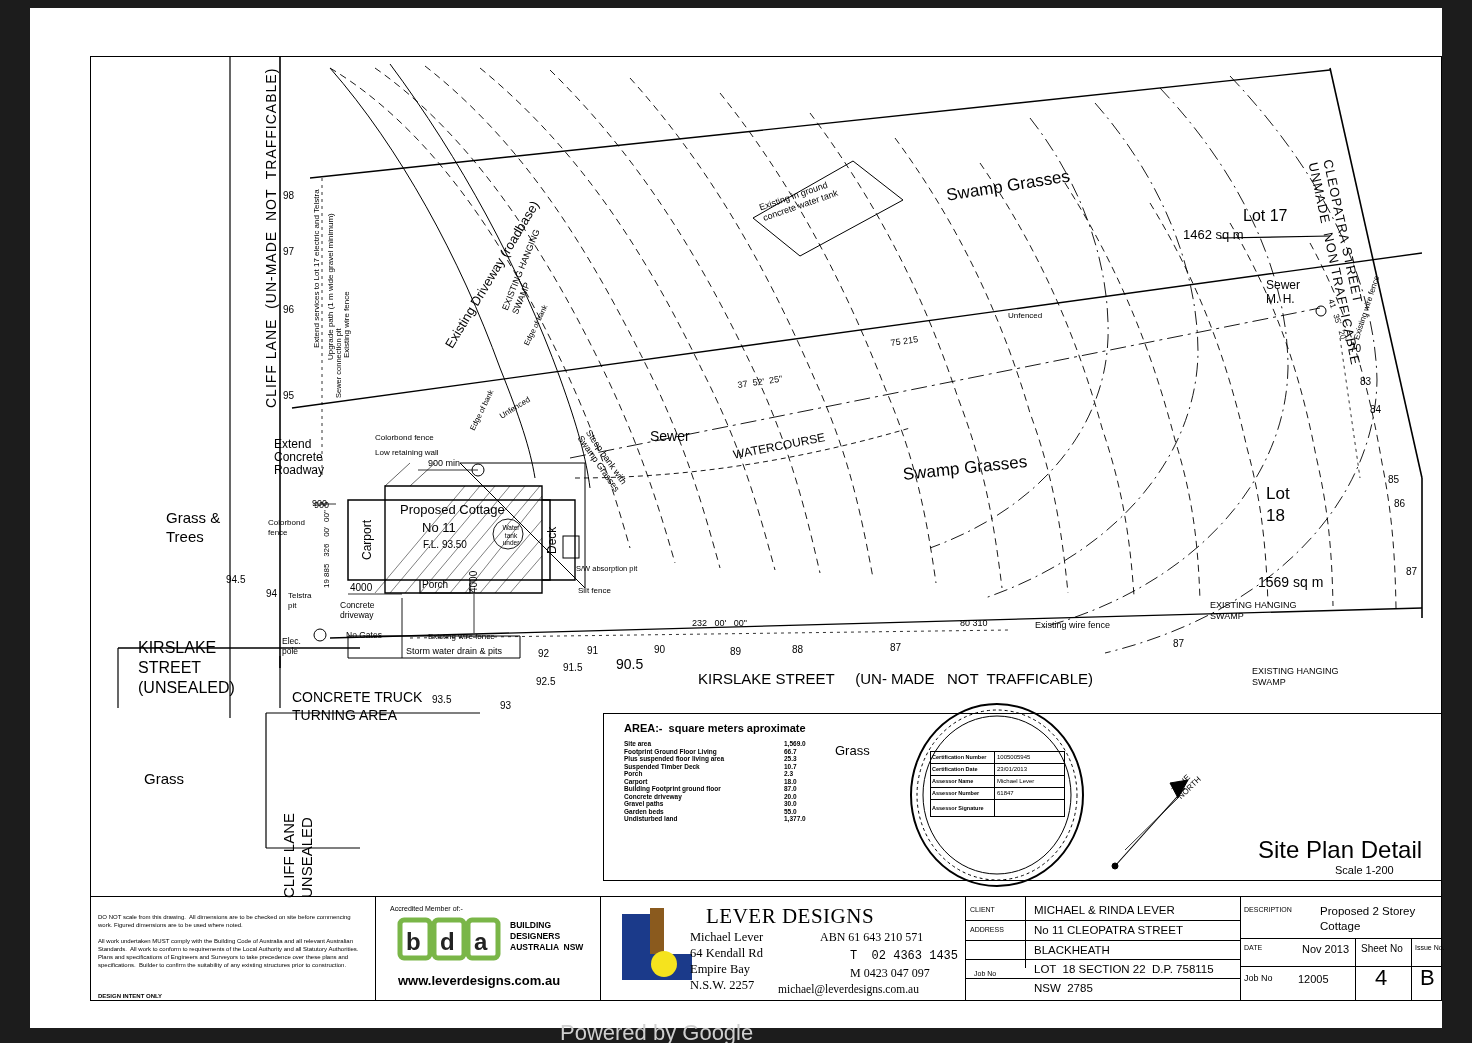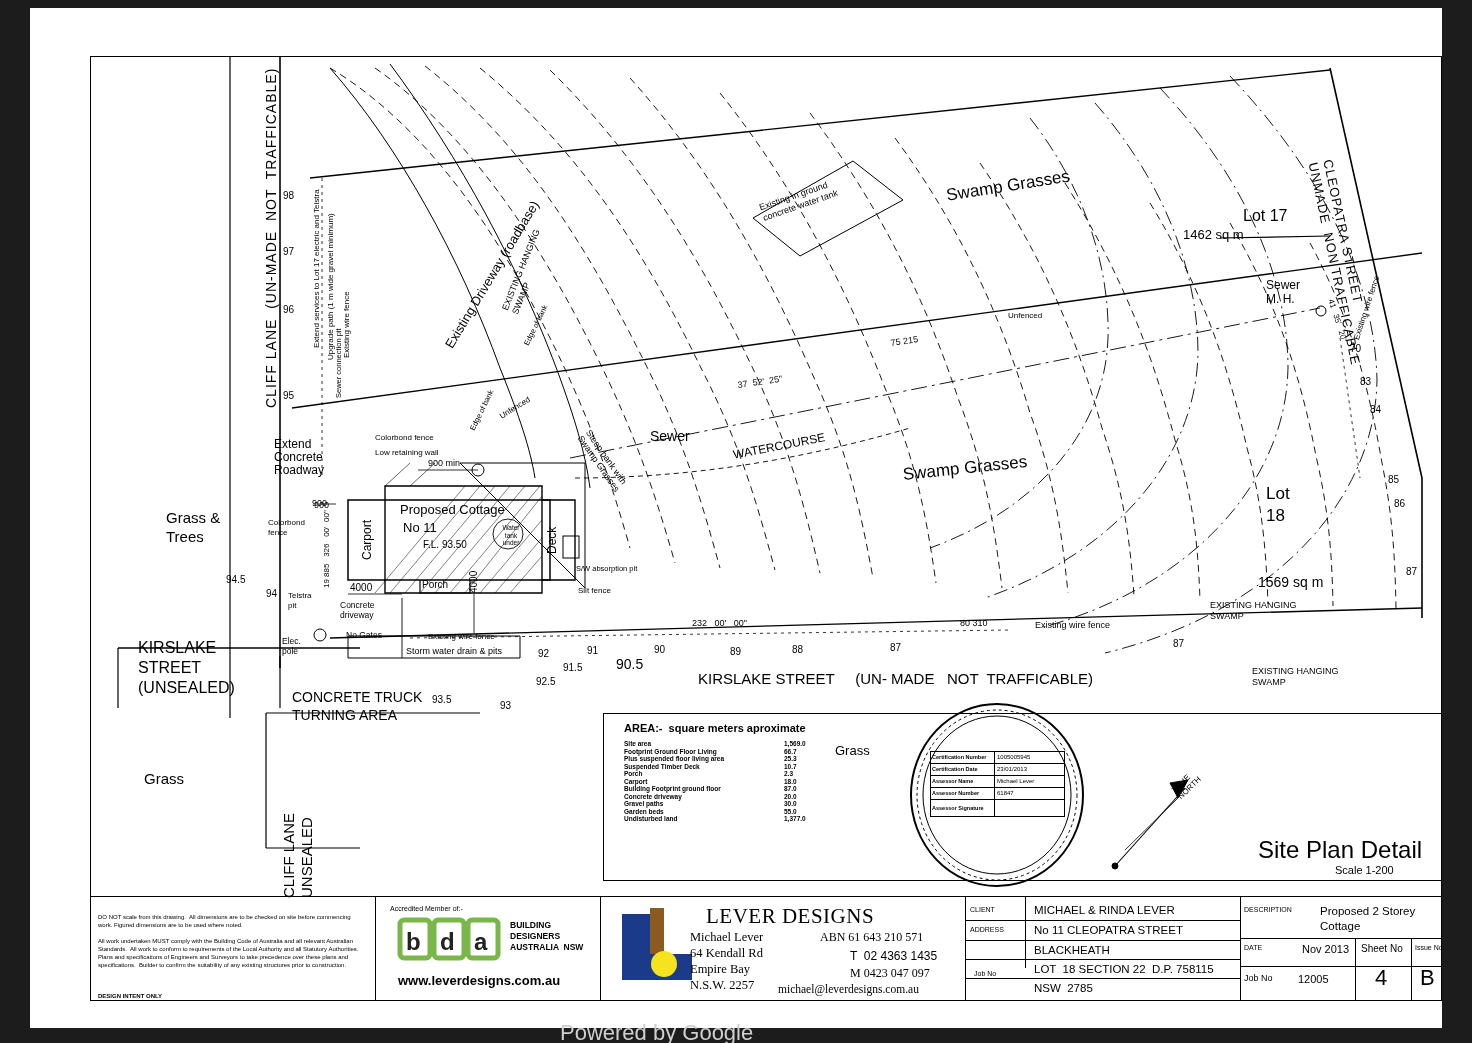--- a/index.html
+++ b/index.html
@@ -244,21 +244,21 @@
     <div class="t" style="left:1143px;top:630px;font-size:10px;">87</div>
 
     <div class="t" style="left:1320px;top:335px;font-size:10px;">70</div>
     <div class="t" style="left:1330px;top:368px;font-size:10px;">83</div>
     <div class="t" style="left:1340px;top:396px;font-size:10px;">84</div>
     <div class="t" style="left:1358px;top:466px;font-size:10px;">85</div>
     <div class="t" style="left:1364px;top:490px;font-size:10px;">86</div>
     <div class="t" style="left:1376px;top:558px;font-size:10px;">87</div>
 
     <div class="t" style="left:370px;top:494px;font-size:13px;">Proposed Cottage</div>
-    <div class="t" style="left:373px;top:512px;font-size:13px;">No 11</div>
+    <div class="t" style="left:392px;top:512px;font-size:13px;">No 11</div>
     <div class="t" style="left:393px;top:531px;font-size:10px;">F.L. 93.50</div>
     <div class="t" style="left:330px;top:552px;font-size:12px;transform:rotate(-90deg);transform-origin:left top;">Carport</div>
     <div class="t" style="left:515px;top:546px;font-size:12px;transform:rotate(-90deg);transform-origin:left top;">Deck</div>
     <div class="t" style="left:392px;top:571px;font-size:10px;">Porch</div>
     <div class="t" style="left:466px;top:516px;font-size:6.5px;line-height:7.5px;text-align:center;width:30px;">Water
 tank
 under</div>
     <svg width="60" height="50" style="left:462px;top:510px;">
         <circle cx="16" cy="16" r="15" fill="none" stroke="#000" stroke-width="0.9"></circle>
       </svg>
@@ -382,21 +382,21 @@
       <rect x="28" y="0" width="14" height="46" fill="#8a5a1e"></rect>
       <rect x="28" y="46" width="42" height="26" fill="#1b3a8a"></rect>
       <circle cx="42" cy="56" r="13" fill="#f5e31e"></circle>
     </svg>
     <div class="t" style="left:676px;top:896px;font-size:21px;font-family:'Liberation Serif',serif;letter-spacing:0.5px;">LEVER DESIGNS</div>
     <div class="t" style="left:660px;top:922px;font-size:12.5px;font-family:'Liberation Serif',serif;">Michael Lever</div>
     <div class="t" style="left:660px;top:938px;font-size:12.5px;font-family:'Liberation Serif',serif;">64 Kendall Rd</div>
     <div class="t" style="left:660px;top:954px;font-size:12.5px;font-family:'Liberation Serif',serif;">Empire Bay</div>
     <div class="t" style="left:660px;top:970px;font-size:12.5px;font-family:'Liberation Serif',serif;">N.S.W. 2257</div>
     <div class="t" style="left:790px;top:922px;font-size:12px;font-family:'Liberation Serif',serif;">ABN 61 643 210 571</div>
-    <div class="t" style="left:820px;top:941px;font-size:12px;font-family:Liberation Sans, sans-serif;">T  02 4363 1435</div>
+    <div class="t" style="left:820px;top:941px;font-size:12px;font-family:Liberation Mono, monospace;">T  02 4363 1435</div>
     <div class="t" style="left:820px;top:958px;font-size:12px;font-family:'Liberation Serif',serif;">M 0423 047 097</div>
     <div class="t" style="left:748px;top:975px;font-size:11.5px;font-family:'Liberation Serif',serif;">michael@leverdesigns.com.au</div>
 
     <div class="ln" style="left:995px;top:888px;width:1px;height:72px;"></div>
     <div class="ln" style="left:935px;top:912px;width:275px;height:1px;"></div>
     <div class="ln" style="left:935px;top:932px;width:275px;height:1px;"></div>
     <div class="ln" style="left:935px;top:951px;width:275px;height:1px;"></div>
     <div class="ln" style="left:935px;top:970px;width:275px;height:1px;"></div>
     <div class="t" style="left:940px;top:898px;font-size:7px;">CLIENT</div>
     <div class="t" style="left:1004px;top:896px;font-size:11.5px;">MICHAEL &amp; RINDA LEVER</div>

